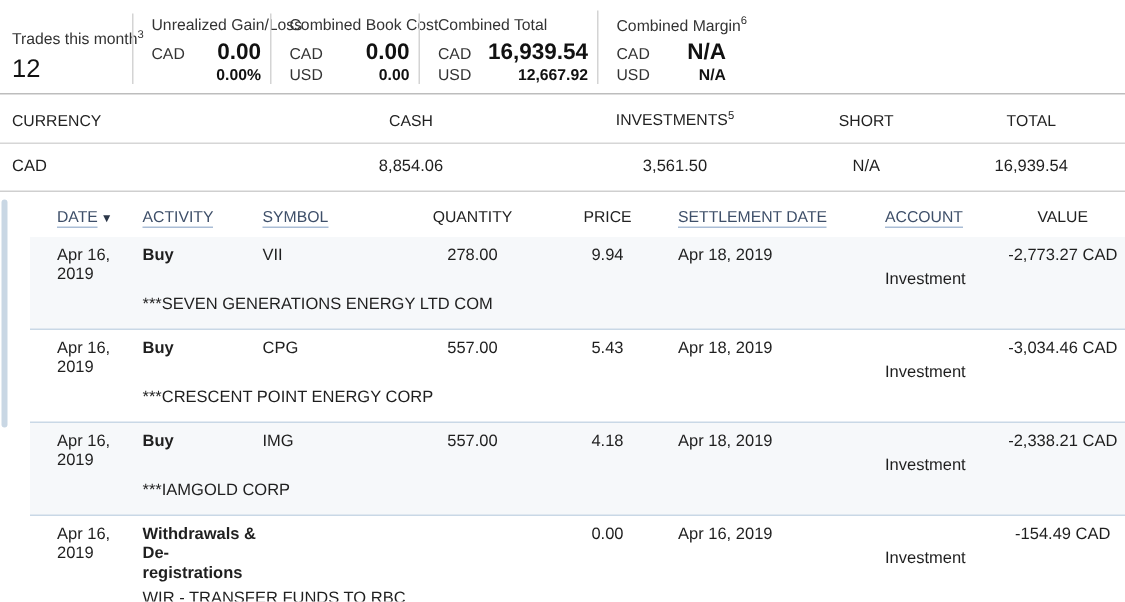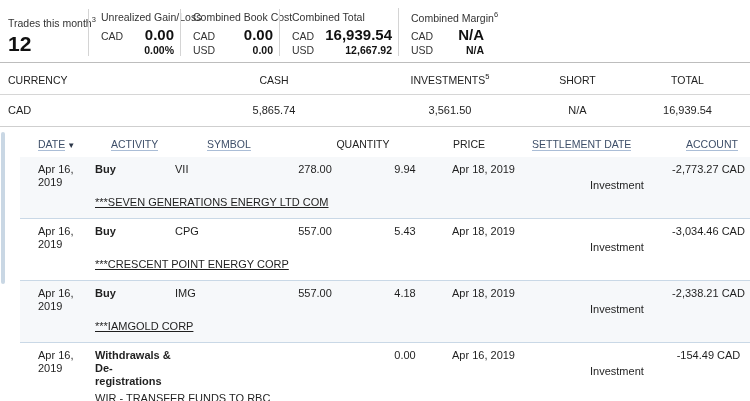--- a/index.html
+++ b/index.html
@@ -7,21 +7,21 @@
     font-family:"Liberation Sans", sans-serif; color:#1f1f1f; }
   body { position:relative; }
 
   
   .summary { display:flex; align-items:flex-end; padding:5px 16px 0 8px; height:56px; }
   .s-card { padding:2px 6px 0 12px; white-space:nowrap; }
   .s-card.first { padding-left:0; }
   .s-card + .s-card { border-left:1px solid #d4d4d4; }
   .s-label { font-size:10.5px; color:#333; margin-bottom:3px; }
   .s-label sup { font-size:7.5px; }
-  .s-big-number { font-size:21px; font-weight:bold; color:#111; margin-top:4px; }
+  .s-big-number { font-size:17px; font-weight:normal; color:#111; margin-top:4px; }
   .s-row { display:flex; align-items:baseline; }
   .s-ccy { font-size:10.5px; color:#333; min-width:30px; }
   .s-val { flex:1; text-align:right; font-weight:bold; color:#111; }
   .s-val.big { font-size:15px; }
   .s-val.small { font-size:10.5px; margin-top:1px; }
   .w1{width:80px}.w2{width:92px}.w3{width:99px}.w4{width:119px}.w5{width:92px}
 
   
   .ccy-table { margin-top:6px; border-top:1px solid #bdbdbd; }
   .ccy-grid { display:grid; grid-template-columns:165px 1fr 150px 105px 115px;
@@ -32,36 +32,36 @@
   .ccy-table .ccy-row { border-bottom:1px solid #cfcfcf; }
   .num { text-align:center; }
   .ccy-grid sup { font-size:7.5px; }
 
   
   .tx-wrap { position:relative; margin-left:20px; margin-top:5px; }
   .scrollbar-thumb { position:absolute; left:-19px; top:0; width:4px; height:152px;
     background:#c9d7e4; border-radius:2px; }
   .tx-grid { display:grid; grid-template-columns:75px 80px 85px 110px 70px 122px 110px 1fr;
     padding-right:5px; }
-  .tx-head { padding:6px 5px 7px 0;gap:16px; }
+  .tx-head { padding:6px 5px 7px 0; }
   .tx-head > div { font-size:10.5px; }
   .th-plain { color:#222; }
   .th-link { color:#3e4f69; }
   .th-link .lnk { border-bottom:1px solid #aabdd6; cursor:pointer; }
   .sort-arrow { font-size:8px; color:#2b3648; margin-left:2px; }
   .c-date { padding-left:18px; }
   .c-settle { padding-left:12px; }
   .c-account { padding-left:28px; }
 
   .tx-row { border-bottom:1px solid #c9d8e6; padding:6px 0 9px 0; font-size:11px; }
   .tx-row.alt { background:#f6f8fa; }
   .tx-row .cell { line-height:13px; }
   .cell-activity { font-weight:bold; }
   .cell-account-val { padding-left:28px; padding-top:16px; }
-  .tx-desc { margin:4px 0 0 75px; font-size:11px; line-height:13px; color:#1f1f1f;text-decoration:underline; }
+  .tx-desc { margin:4px 0 0 75px; font-size:11px; line-height:13px; color:#1f1f1f; }
 </style>
 </head>
 <body>
 
 <div class="summary">
   <div class="s-card first w1">
     <div class="s-label"><span>Trades this month</span><sup>3</sup></div>
     <div class="s-big-number">12</div>
   </div>
 
@@ -117,21 +117,21 @@
 <div class="ccy-table">
   <div class="ccy-grid ccy-head">
     <div>CURRENCY</div>
     <div class="num">CASH</div>
     <div class="num"><span>INVESTMENTS</span><sup>5</sup></div>
     <div class="num">SHORT</div>
     <div class="num">TOTAL</div>
   </div>
   <div class="ccy-grid ccy-row">
     <div>CAD</div>
-    <div class="num">5,865.74</div>
+    <div class="num">8,854.06</div>
     <div class="num">3,561.50</div>
     <div class="num">N/A</div>
     <div class="num">16,939.54</div>
   </div>
 </div>
 
 <div class="tx-wrap">
   <div class="scrollbar-thumb"></div>
 
   <div class="tx-grid tx-head">

